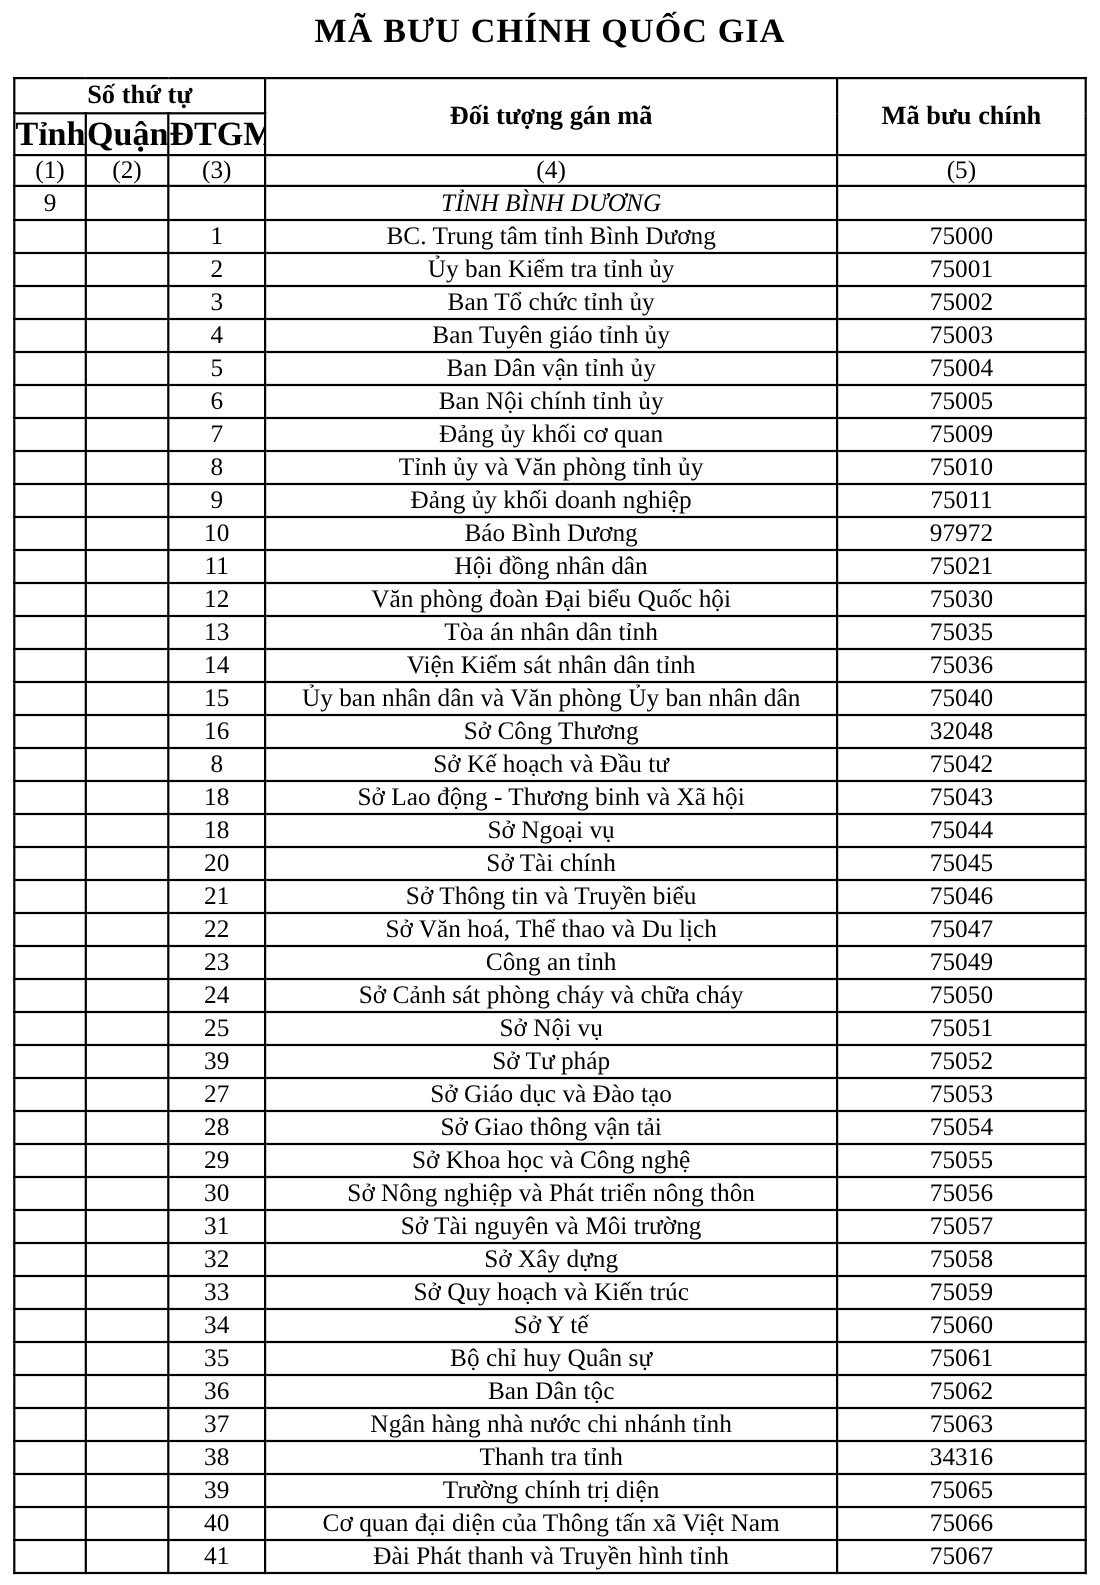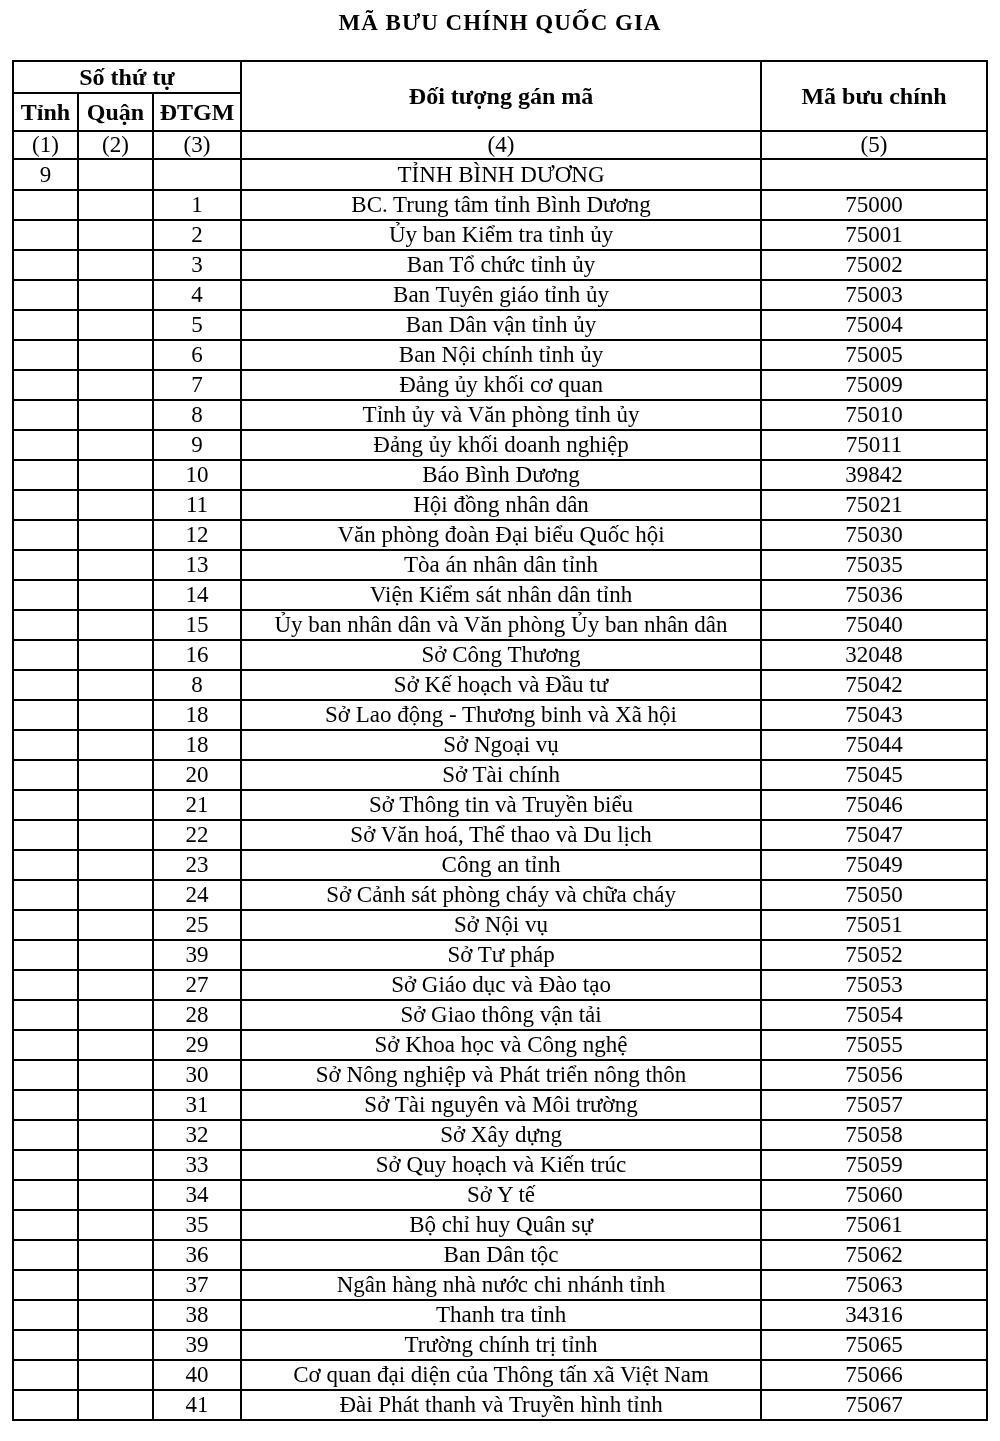--- a/index.html
+++ b/index.html
@@ -12,52 +12,53 @@
   }
   body {
     width: 1000px;
     height: 1441px;
     overflow: hidden;
   }
   .doc-title {
     margin-top: 10px;
     text-align: center;
     font-weight: bold;
-    font-size: 23px;
+    font-size: 31px;
     letter-spacing: 1px;
   }
   table.postal {
     border-collapse: collapse;
     table-layout: fixed;
     width: 974px;
     margin: 24px 0 0 12px;
   }
   table.postal th,
   table.postal td {
     border: 2px solid #000000;
     padding: 0;
     overflow: hidden;
     white-space: nowrap;
     font-size: 23px;
     font-weight: normal;
     text-align: center;
     vertical-align: middle;
   }
   tr.h1 th { height: 32px; font-weight: bold; font-size: 24px; }
-  tr.h2 th { height: 38px; font-weight: bold; font-size: 24px; }
+  tr.h2 th { height: 38px; font-weight: bold; font-size: 31px; }
   tr.idx td { height: 28px; }
   tr.province td { height: 31px; }
   tr.data td { height: 30px; }
   td.obj {
     text-align: left;
     padding-left: 6px;
   }
   td.pname {
     font-weight: bold;
     font-size: 24px;
+    font-style: italic;
   }
 </style>
 </head>
 <body>
 
 <div class="doc-title">MÃ BƯU CHÍNH QUỐC GIA</div>
 
 <table class="postal">
   <colgroup>
     <col style="width:65px">
@@ -164,21 +165,21 @@
     <td class="stt">9</td>
     <td class="obj">Đảng ủy khối doanh nghiệp</td>
     <td class="code">75011</td>
   </tr>
 
   <tr class="data">
     <td class="tinh"></td>
     <td class="quan"></td>
     <td class="stt">10</td>
     <td class="obj">Báo Bình Dương</td>
-    <td class="code">39842</td>
+    <td class="code">97972</td>
   </tr>
 
   <tr class="data">
     <td class="tinh"></td>
     <td class="quan"></td>
     <td class="stt">11</td>
     <td class="obj">Hội đồng nhân dân</td>
     <td class="code">75021</td>
   </tr>
 
@@ -395,21 +396,21 @@
     <td class="quan"></td>
     <td class="stt">38</td>
     <td class="obj">Thanh tra tỉnh</td>
     <td class="code">34316</td>
   </tr>
 
   <tr class="data">
     <td class="tinh"></td>
     <td class="quan"></td>
     <td class="stt">39</td>
-    <td class="obj">Trường chính trị tỉnh</td>
+    <td class="obj">Trường chính trị diện</td>
     <td class="code">75065</td>
   </tr>
 
   <tr class="data">
     <td class="tinh"></td>
     <td class="quan"></td>
     <td class="stt">40</td>
     <td class="obj">Cơ quan đại diện của Thông tấn xã Việt Nam</td>
     <td class="code">75066</td>
   </tr>

